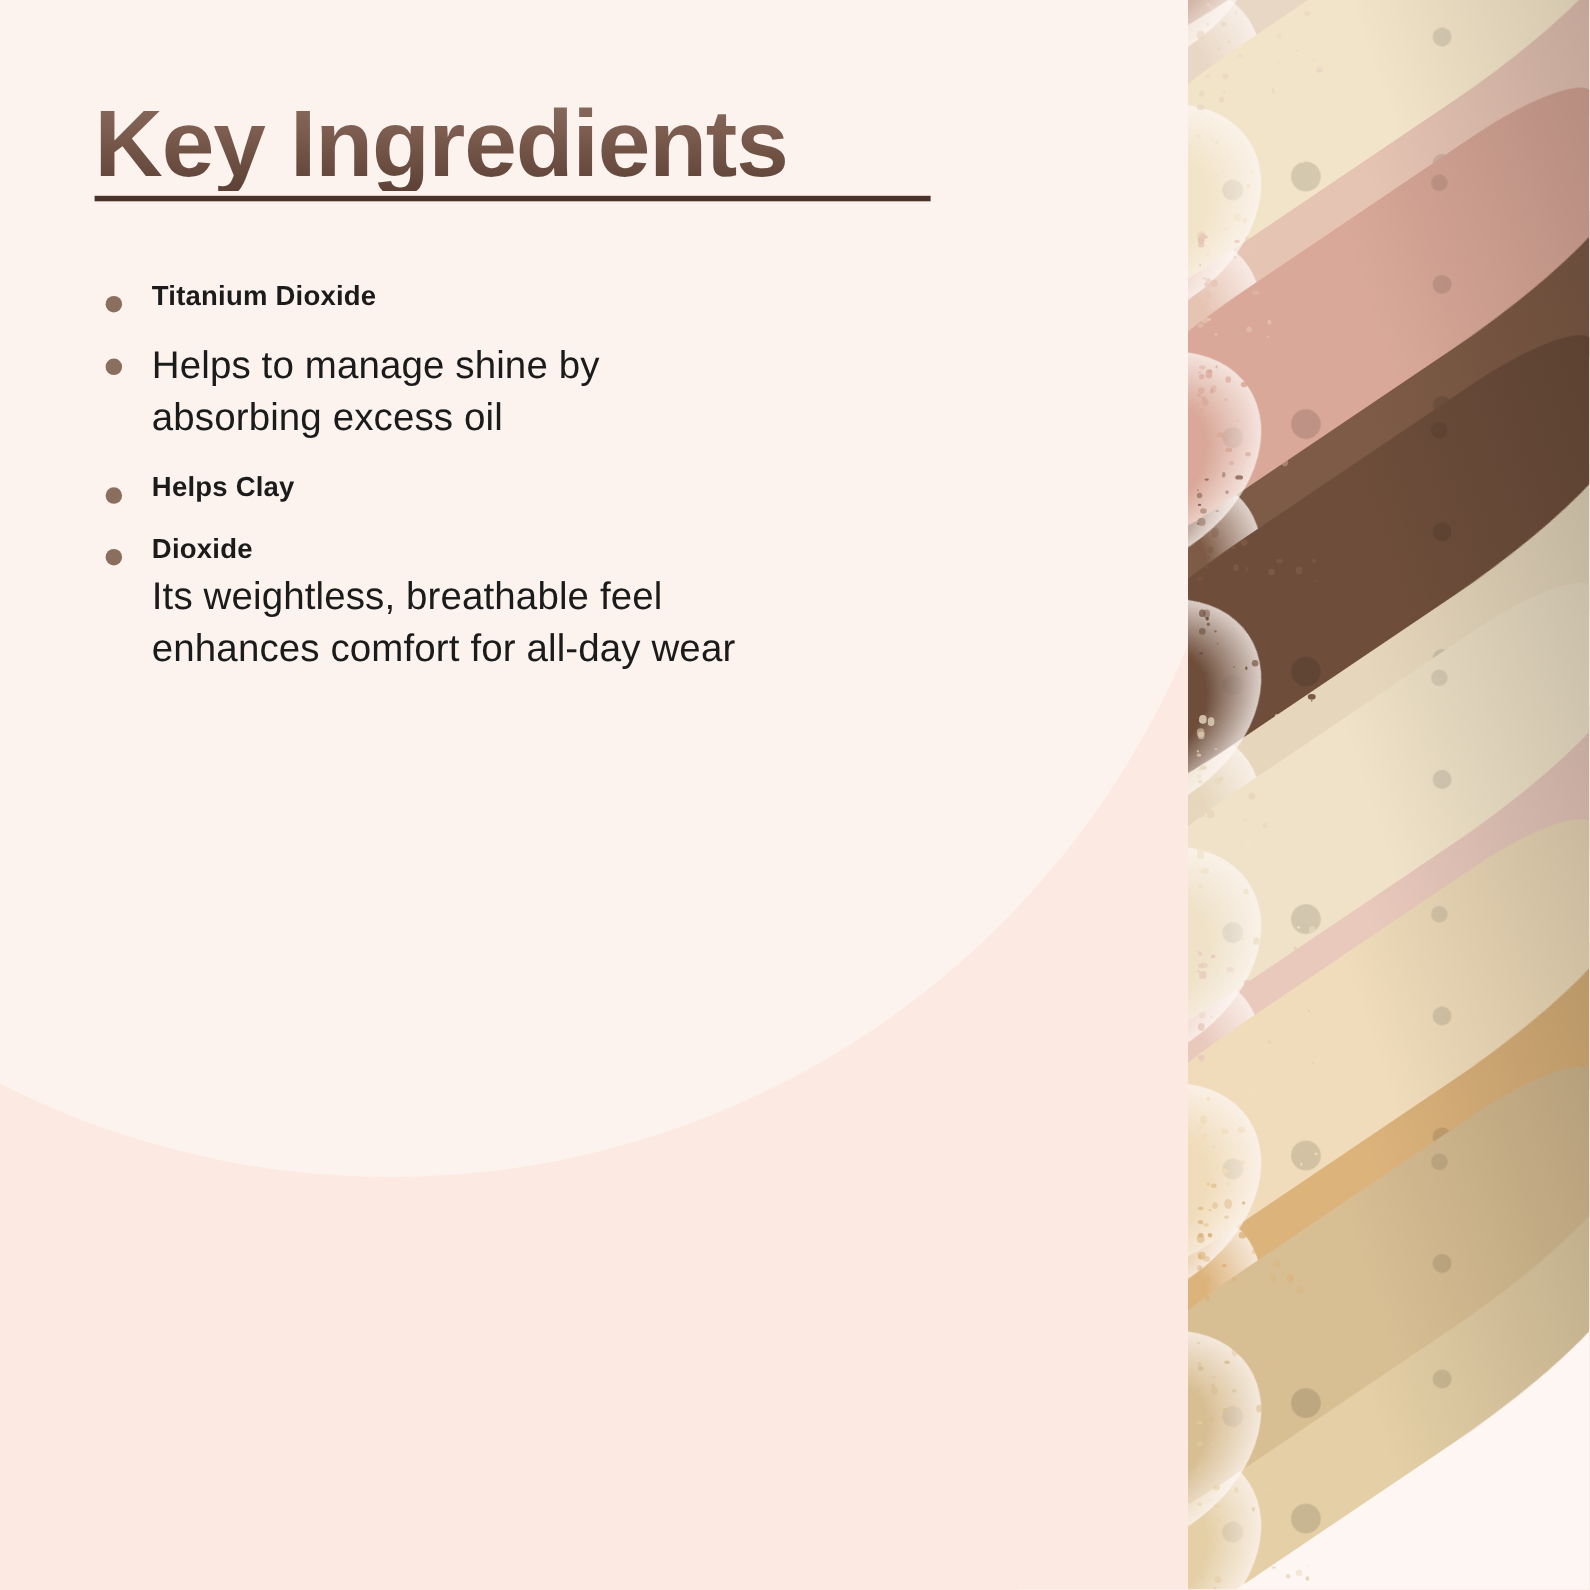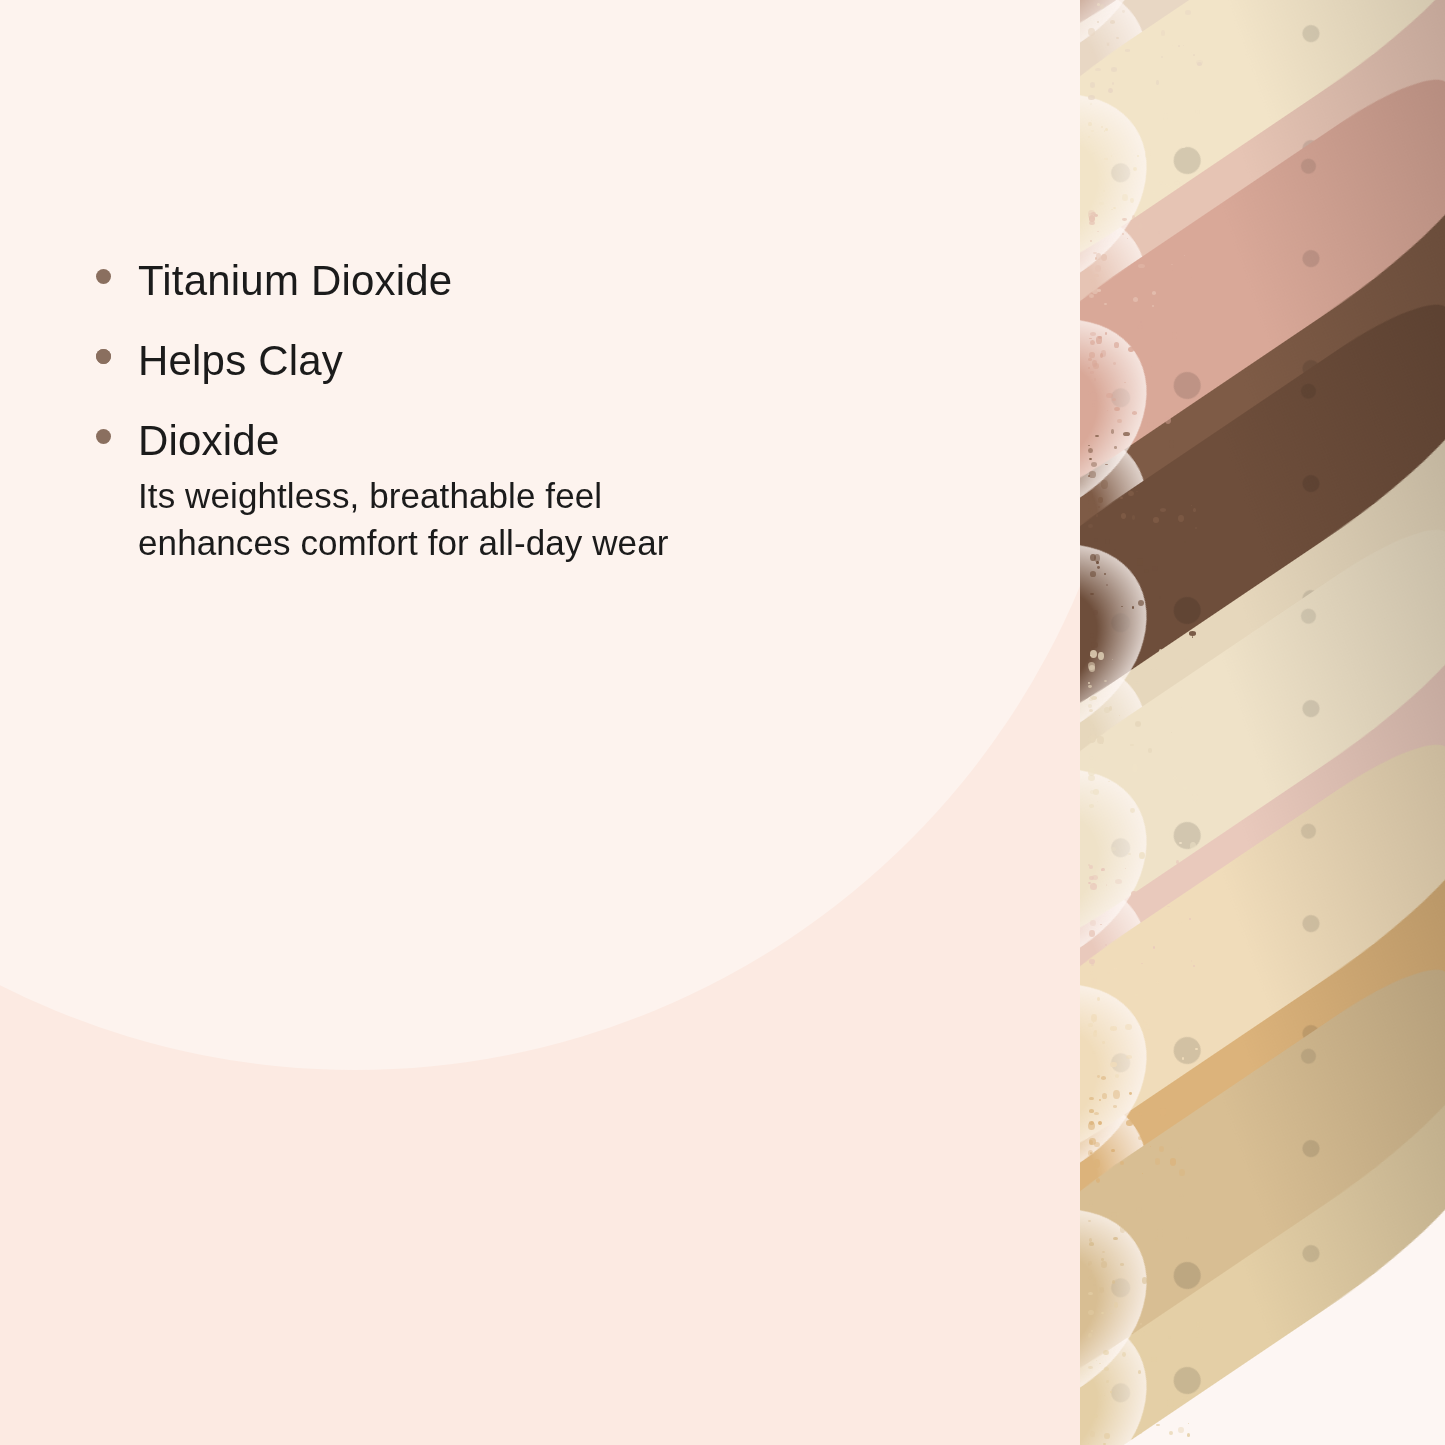--- a/index.html
+++ b/index.html
@@ -118,22 +118,22 @@
     position:relative;
     margin-bottom:22px;
     padding-left:50px;
   }
   .bullet{
     position:absolute;left:8px;top:17px;
     width:15px;height:15px;border-radius:50%;
     background:#8a6f5f;
   }
   .item-name{
-    font-size:42px;
-    font-weight:normal;
+    font-size:25px;
+    font-weight:bold;
     color:#1b1b1b;
     line-height:1.38;
     margin:0 0 2px 0;
     letter-spacing:.2px;
   }
   .item-desc{
     font-size:35px;
     font-weight:300;
     color:#1b1b1b;
     line-height:1.36;
@@ -589,28 +589,34 @@
         <span class="crumb" style="left: 8.28549px; top: 775.052px; width: 6.83799px; height: 5.8239px; background: rgb(239, 226, 200); opacity: 0.66; z-index: 3;"></span>
         <span class="crumb" style="left: 30.7568px; top: 429.443px; width: 3.3767px; height: 4.12036px; background: rgb(126, 91, 70); opacity: 0.47; z-index: 3;"></span>
         <span class="crumb" style="left: 9.35399px; top: 471.471px; width: 6.50646px; height: 6.19106px; background: rgb(126, 91, 70); opacity: 0.43; z-index: 3;"></span>
         <span class="crumb" style="left: 87.4174px; top: 905.597px; width: 2.468px; height: 1.65422px; background: rgb(233, 201, 188); opacity: 0.45; z-index: 3;"></span>
       </div>
     <div class="powder-fade-left"></div>
   </div>
 
   <div class="content">
 
+    <div class="title-wrap">
+      <h1 class="title">Key Ingredients</h1>
+      <div class="title-rule"></div>
+    </div>
 
     <div class="list" id="ingredient-list">
         <div class="item">
           <span class="bullet" style="background: rgb(138, 111, 95);"></span>
           <p class="item-name">Titanium Dioxide</p>
         </div>
         <div class="item">
           <span class="bullet" style="background: rgb(138, 111, 95);"></span>
+          <p class="item-desc">Helps to manage shine by
+absorbing excess oil</p>
         </div>
         <div class="item">
           <span class="bullet" style="background: rgb(138, 111, 95);"></span>
           <p class="item-name">Helps Clay</p>
         </div>
         <div class="item">
           <span class="bullet" style="background: rgb(138, 111, 95);"></span>
           <p class="item-name">Dioxide</p>
           <p class="item-desc">Its weightless, breathable feel
 enhances comfort for all-day wear</p>

